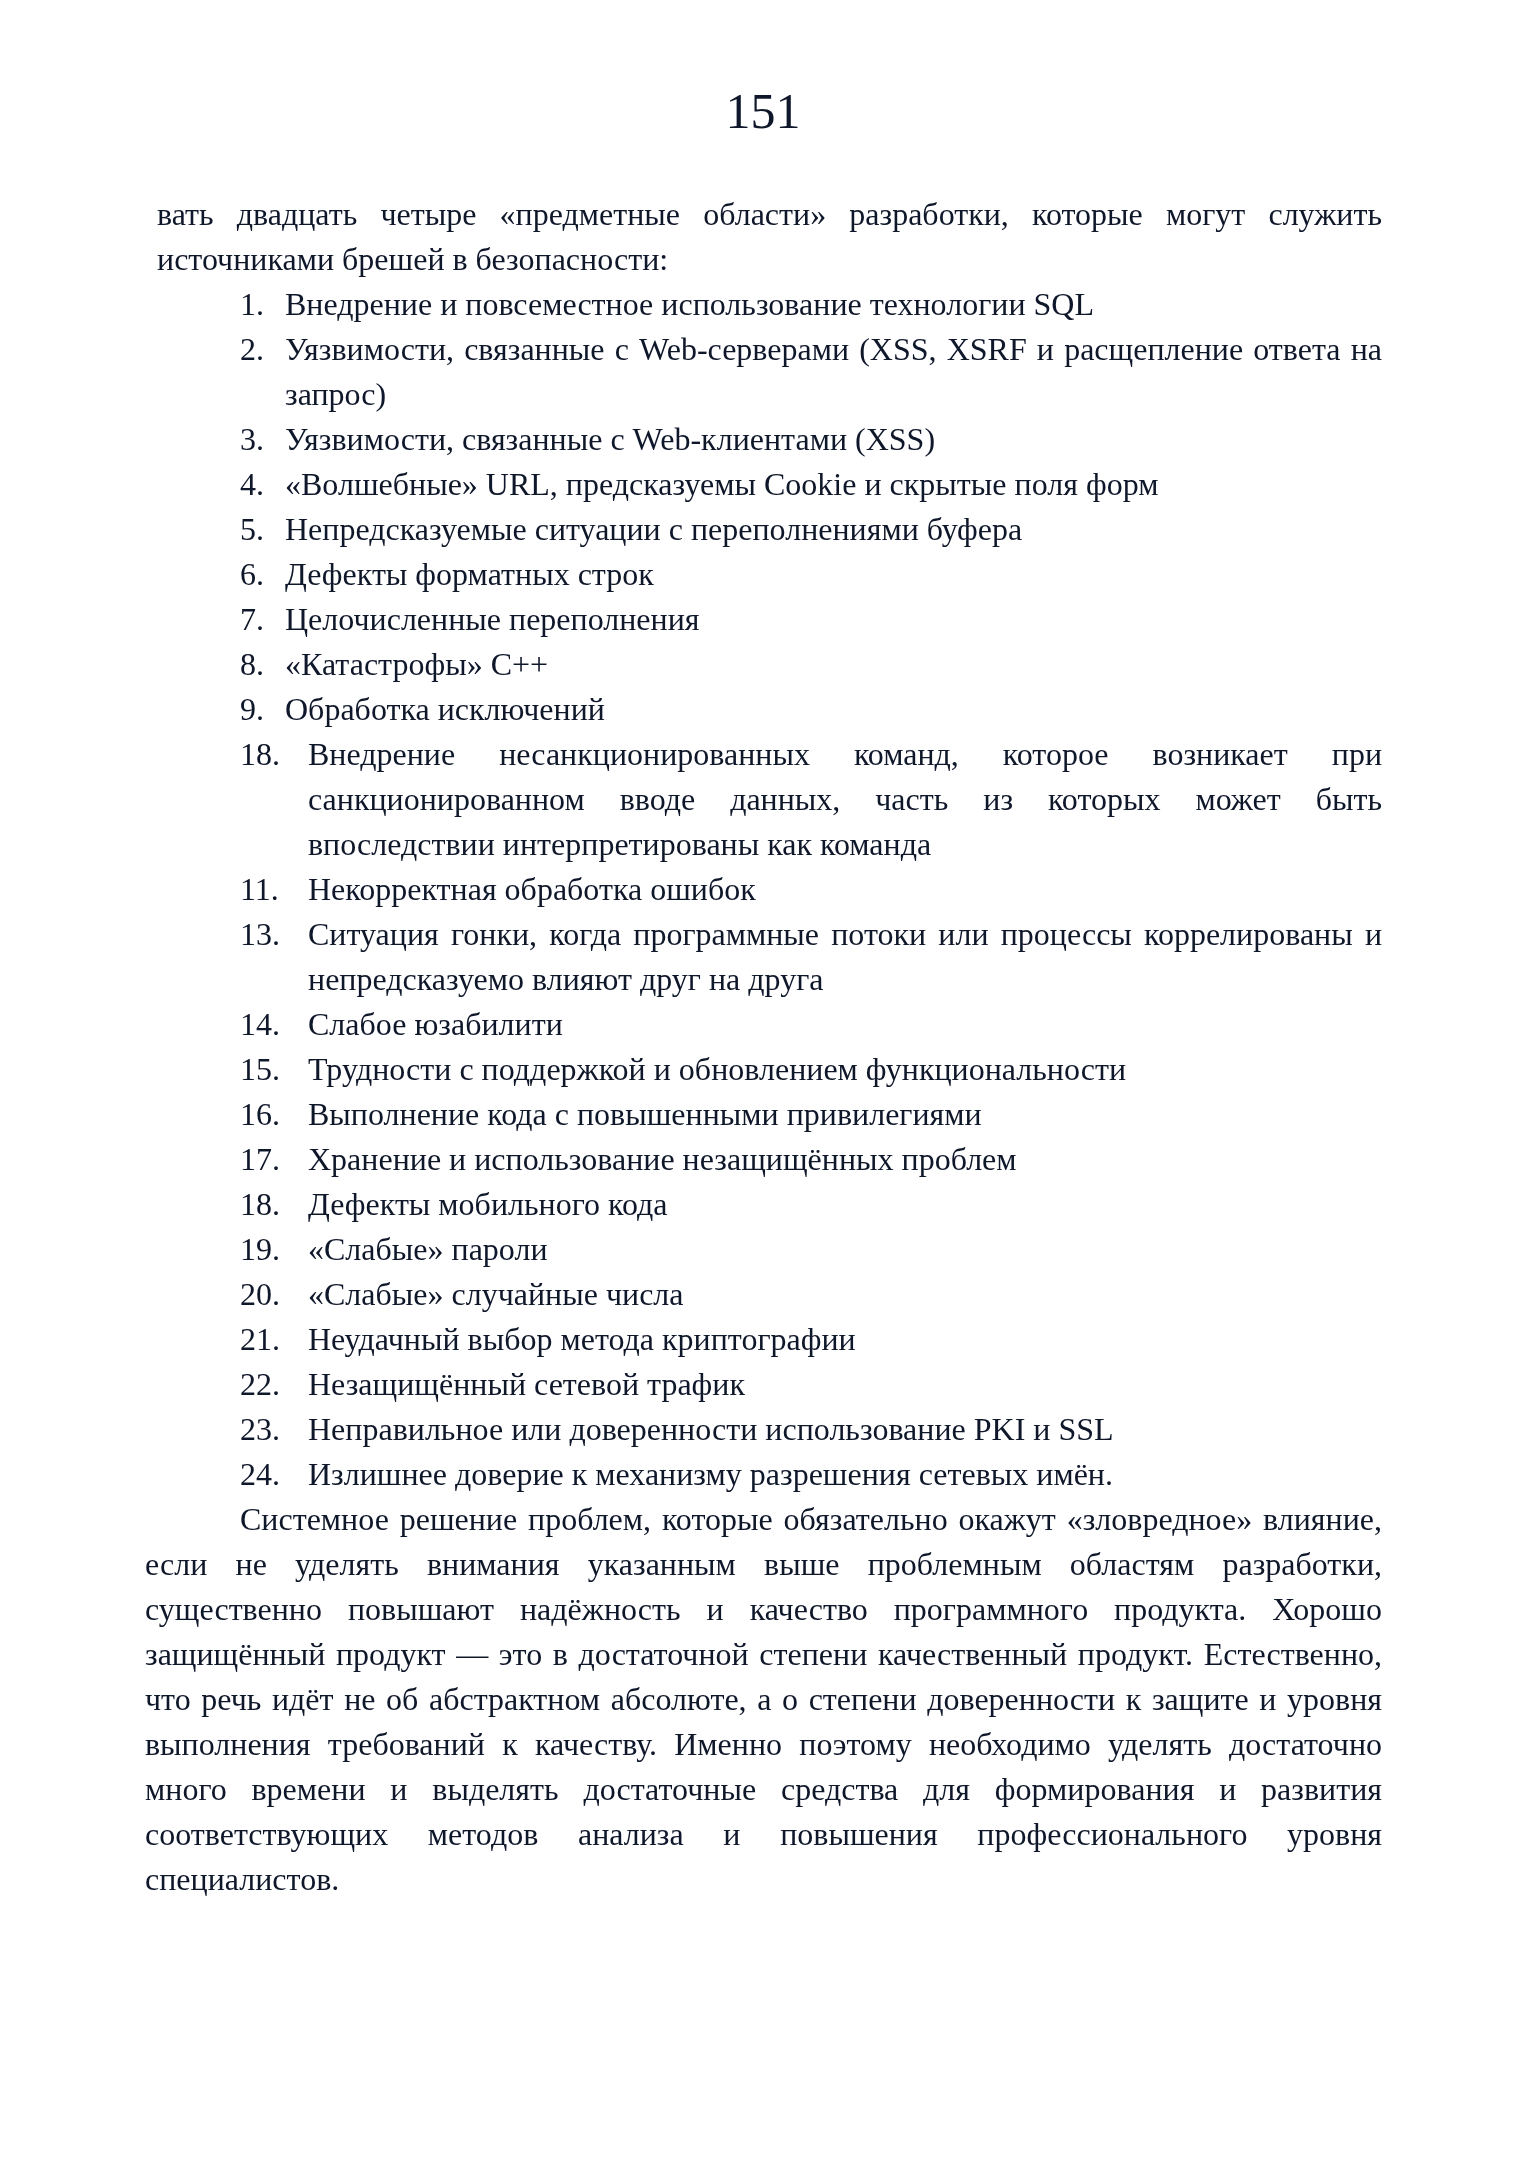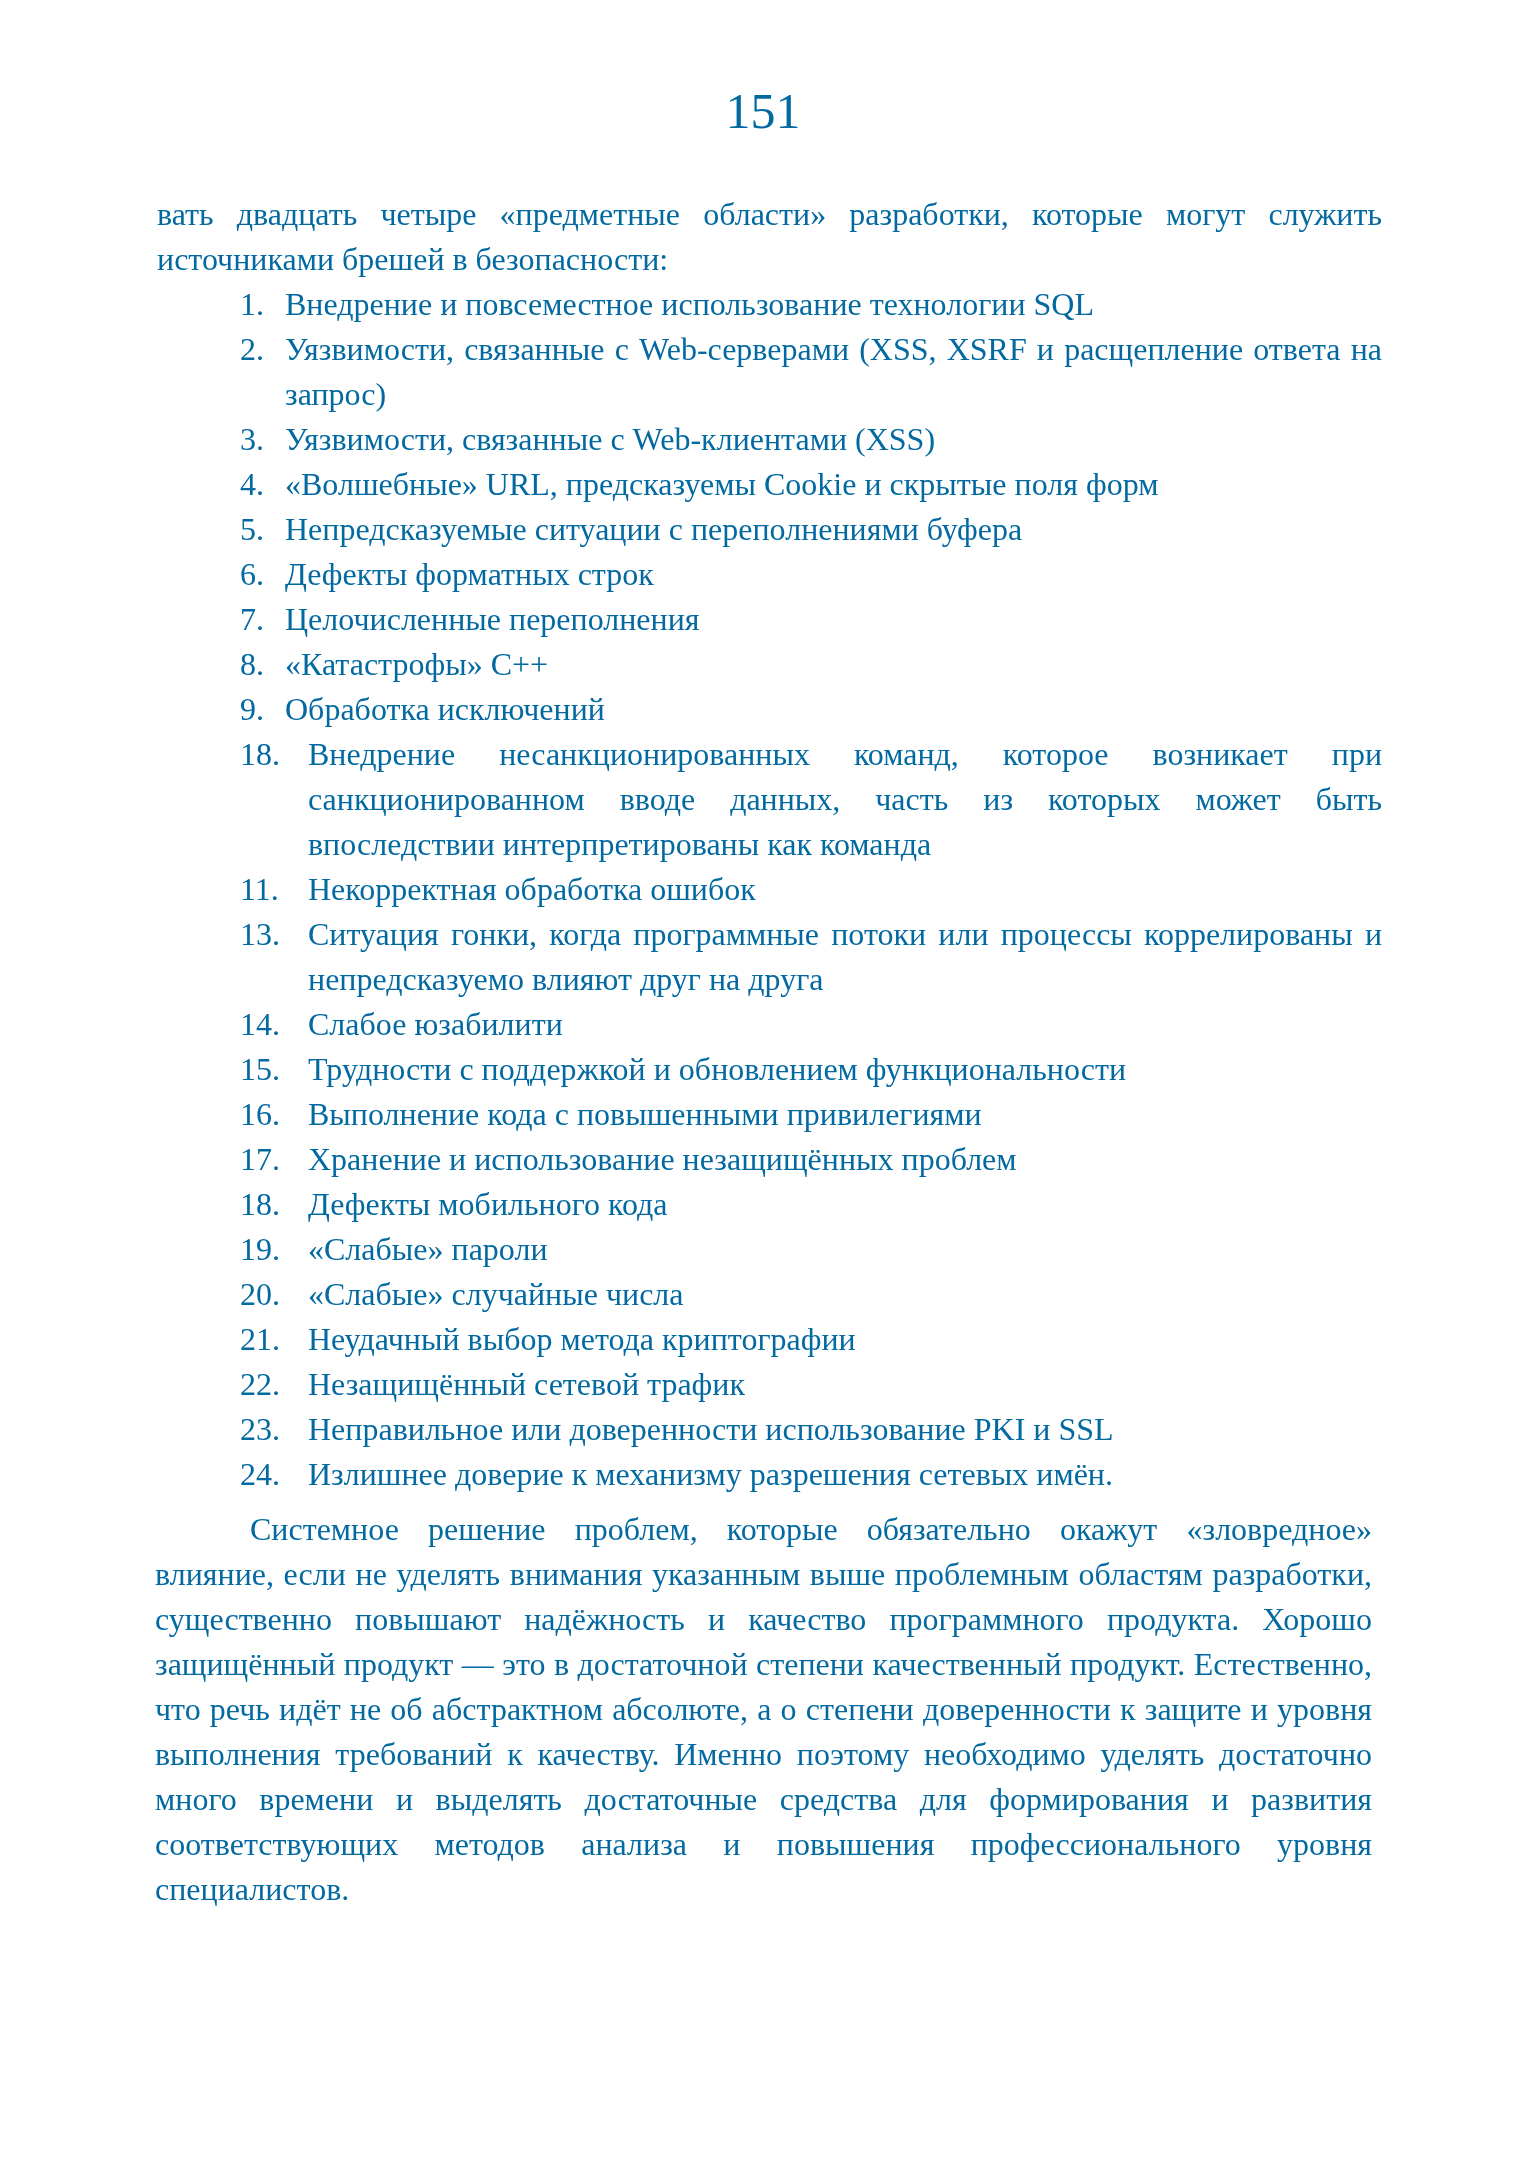--- a/index.html
+++ b/index.html
@@ -5,21 +5,21 @@
   html, body {
     margin: 0;
     padding: 0;
     background: #ffffff;
   }
   .page {
     position: relative;
     width: 1526px;
     height: 2160px;
     background: #ffffff;
-    color: #0369a1;
+    color: #0f172a;
     font-family: "Liberation Serif", "DejaVu Serif", serif;
     font-size: 32px;
     line-height: 45px;
     overflow: hidden;
     border-radius: 8px;
   }
   .page-number {
     margin-top: 86px;
     text-align: center;
     font-size: 50px;
@@ -43,21 +43,21 @@
     text-align: justify;
   }
   .item-d1 { padding-left: 140px; }   
   .item-d2 { padding-left: 163px; }   
   .item-num {
     position: absolute;
     left: 95px;                        
     top: 0;
   }
   .closing {
-    margin: 10px;
+    margin: 0;
     text-align: justify;
     text-indent: 95px;                 
   }
 </style>
 </head>
 <body>
 
 <div class="page">
   <div class="page-number">151</div>
   <div class="content">

